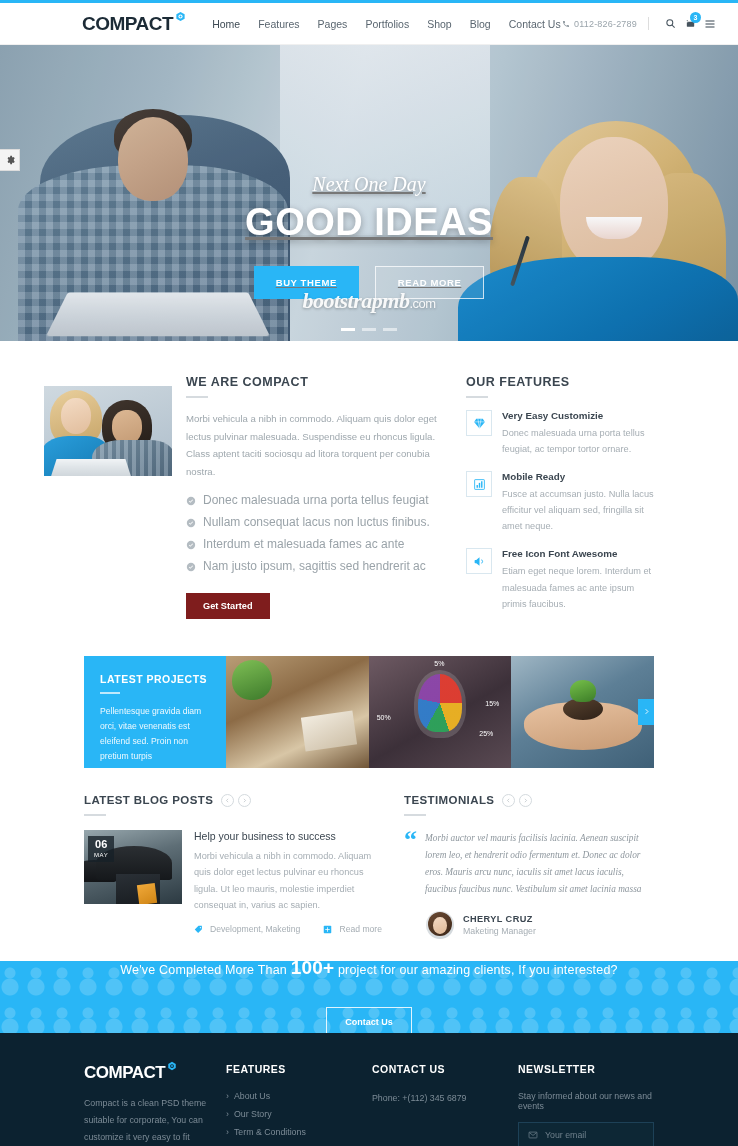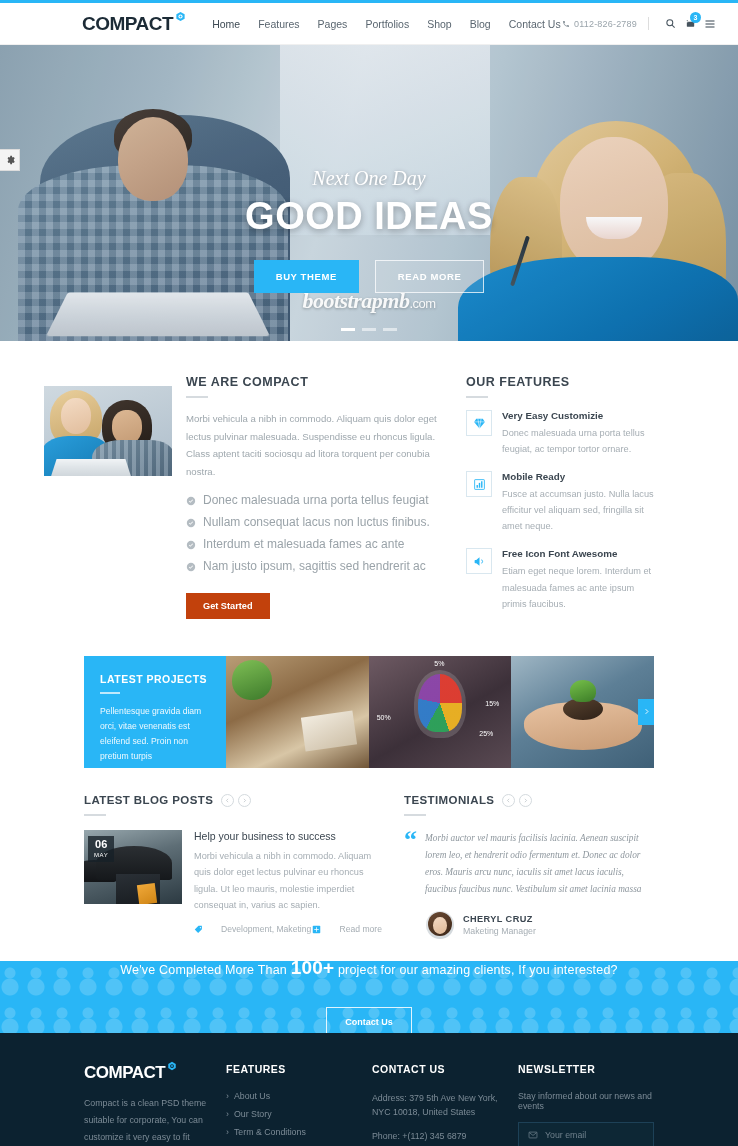--- a/index.html
+++ b/index.html
@@ -125,22 +125,22 @@
     background:linear-gradient(180deg,#26333c,#46565f);
     transform:rotate(18deg); border-radius:2px;
   }
   .hp-bg-win{
     position:absolute; left:280px; top:0; width:210px; height:190px;
     background:linear-gradient(180deg,#eef4f8,#d5e3ec);
     opacity:.75;
   }
   .hero-overlay { position:absolute; inset:0; background:rgba(40,55,70,.04); }
   .hero-content {
-    position:absolute; left:0; right:0; top:122px;
-    text-align:center; z-index:4;
+    position:absolute; left:0; right:0; top:128px;
+    text-align:center; z-index:4;text-decoration:underline;
   }
   .hero-sub {
     font-family:"Liberation Serif", serif;
     font-style:italic; font-size:20px; color:#ffffff;
     text-shadow:0 1px 4px rgba(0,0,0,.35); margin-bottom:5px;
   }
   .hero-title {
     font-size:38px; font-weight:bold; color:#fff; letter-spacing:0.5px;
     text-shadow:0 2px 7px rgba(0,0,0,.32);
   }
@@ -210,21 +210,21 @@
   }
   .title-rule { width:22px; height:2px; background:#d6dbdf; margin:7px 0 12px 0; }
   .about-p { font-size:9.6px; line-height:1.85; color:#9fa8ae; }
   .about-list { list-style:none; margin-top:12px; }
   .about-list li {
     font-size:12px; color:#9aa3a9; display:flex; align-items:center;
     gap:7px; margin-bottom:8px;
   }
   .chk { width:10px; height:10px; flex:none; color:#b4bcc2; }
   .btn-start {
-    display:inline-block; margin-top:12px; background:#c2410c; color:#fff;
+    display:inline-block; margin-top:12px; background:#7f1d1d; color:#fff;
     font-size:9.2px; font-weight:bold; padding:8px 17px; border:none; cursor:pointer;
   }
   .features-col { width:188px; flex:none; }
   .feat-row { display:flex; gap:10px; margin-bottom:14px; }
   .feat-ico {
     width:26px; height:26px; flex:none; border:1px solid #d9e7ef;
     display:flex; align-items:center; justify-content:center; color:#29b6f6;
     background:#fff;
   }
   .feat-h { font-size:9.8px; font-weight:bold; color:#3b4650; margin-bottom:4px; }
@@ -305,21 +305,21 @@
   .blog-date {
     position:absolute; left:4px; top:6px; background:rgba(22,32,40,.78);
     color:#fff; padding:3px 6px 4px 6px; text-align:center; line-height:1;
   }
   .blog-date b { display:block; font-size:11px; font-weight:bold; }
   .blog-date i { display:block; font-size:6px; font-style:normal; letter-spacing:.6px; margin-top:2px;}
   .blog-body { flex:1; }
   .blog-title { font-size:10.5px; color:#3b4650; font-weight:normal; margin-bottom:6px; }
   .blog-ex { font-size:9.2px; line-height:1.8; color:#a6aeb4; }
   .blog-meta { display:flex; justify-content:space-between; align-items:center; margin-top:10px; }
-  .meta-l, .meta-r { display:flex; align-items:center; gap:18px; font-size:8.6px; color:#a6aeb4; }
+  .meta-l, .meta-r { display:flex; align-items:center; gap:7px; font-size:8.6px; color:#a6aeb4; }
   .meta-ic { color:#29b6f6; width:9px; height:9px; display:inline-flex; }
 
   .quote-block { display:flex; gap:8px; margin-top:14px; }
   .qmark { font-family:"Liberation Serif", serif; font-size:26px; color:#29b6f6; line-height:0.8; font-weight:bold; }
   .quote-text {
     font-family:"Liberation Serif", serif; font-style:italic;
     font-size:9.3px; line-height:1.85; color:#8e979e;
   }
   .author { display:flex; align-items:center; gap:9px; margin-top:12px; margin-left:22px; }
   .avatar {
@@ -761,21 +761,20 @@
             <span class="caret">›</span>
             <span>Privacy Policy</span>
           </li>
 
       </ul>
     </div>
 
     <div class="f-col-3">
       <div class="f-title">CONTACT US</div>
       <div class="f-contact">
-        <p>Address: 379 5th Ave New York, NYC 10018, United States</p>
         <p>Phone: +(112) 345 6879</p>
 
       </div>
     </div>
 
     <div class="f-col-4">
       <div class="f-title">NEWSLETTER</div>
       <div class="news-p">Stay informed about our news and events</div>
       <div class="news-field">
         <span class="mail-ic">

